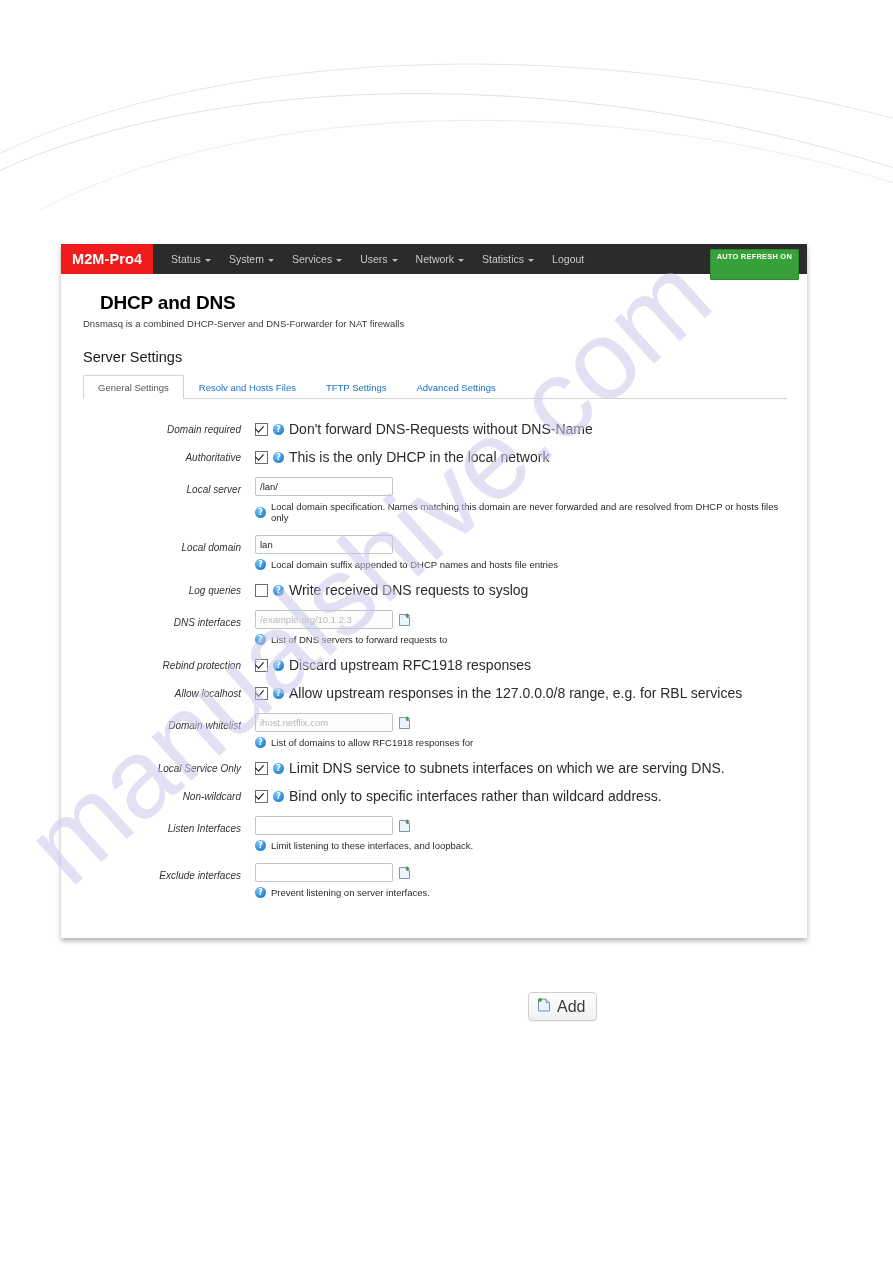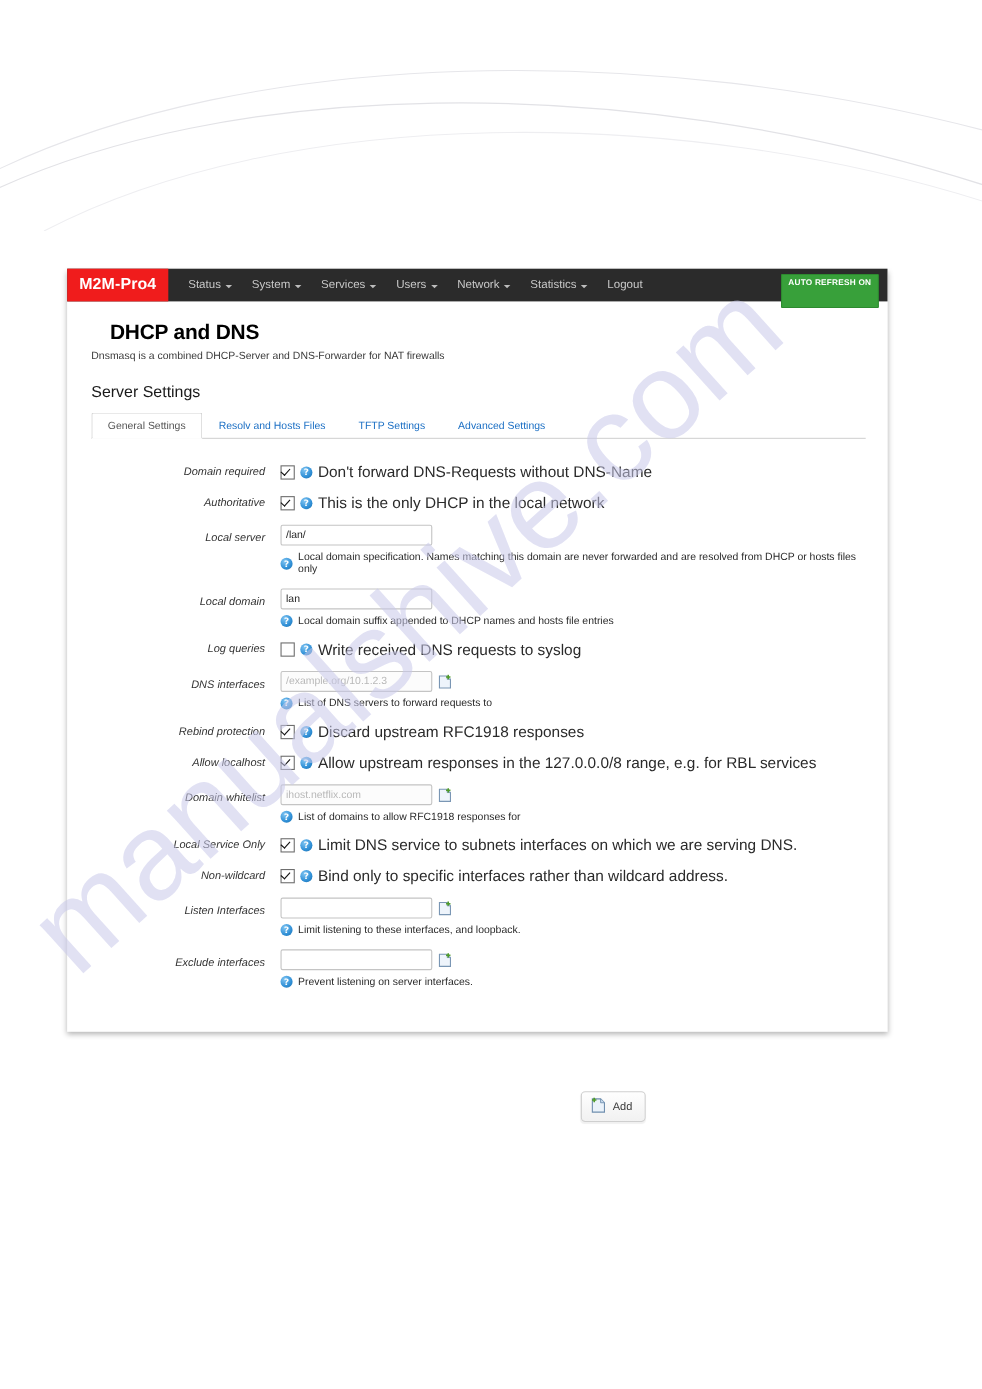--- a/index.html
+++ b/index.html
@@ -158,21 +158,21 @@
     position: relative;
   }
 
   
   .add-btn {
     position: absolute; left: 528px; top: 992px;
     display: flex; align-items: center; gap: 6px;
     background: linear-gradient(#fefefe, #f1f1f1);
     border: 1px solid #cfcfcf; border-radius: 4px;
     padding: 4px 11px 4px 8px;
-    font-size: 10px; color: #3a3a3a;
+    font-size: 16px; color: #3a3a3a;
     z-index: 20;
     box-shadow: 0 1px 1px rgba(0,0,0,.06);
   }
 </style>
 </head>
 <body>
 
 <svg class="doc-arcs" viewBox="0 0 893 210" preserveAspectRatio="none">
   <path d="M -10 175 C 200 75 560 60 900 170" fill="none" stroke="#e2e2e6" stroke-width="1.1"></path>
   <path d="M -10 158 C 230 40 600 40 900 120" fill="none" stroke="#e6e6ea" stroke-width="1"></path>

